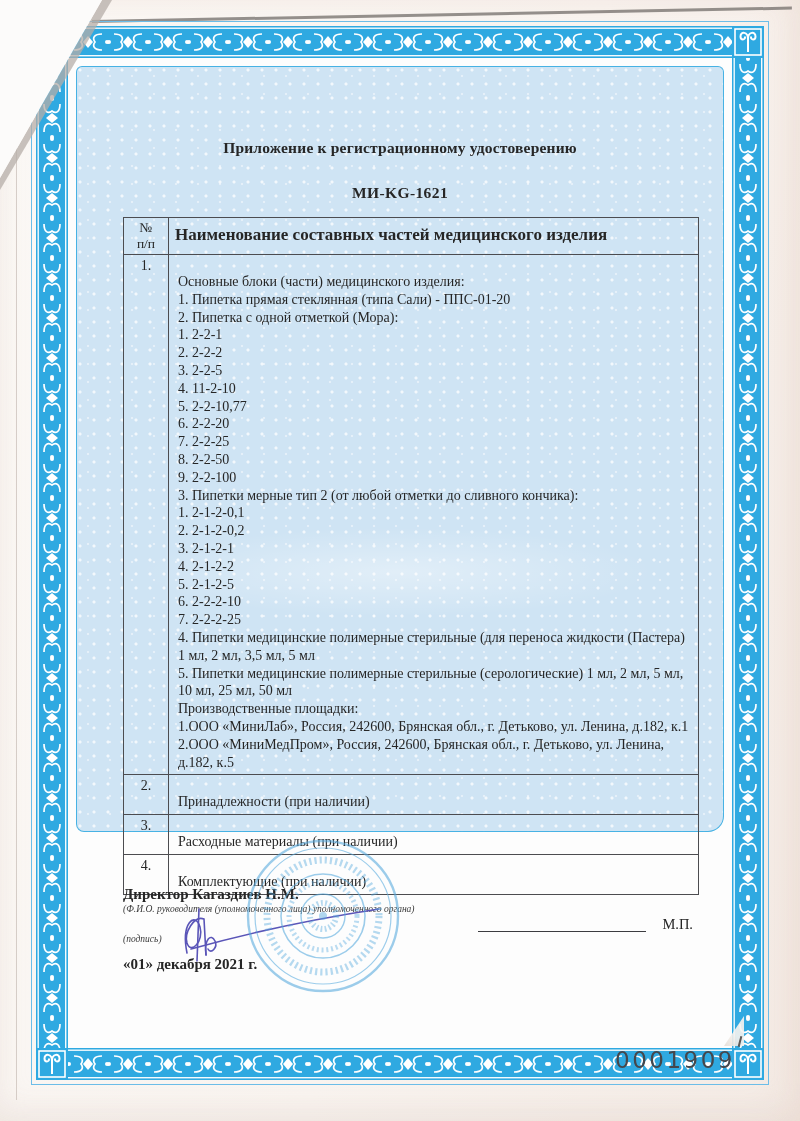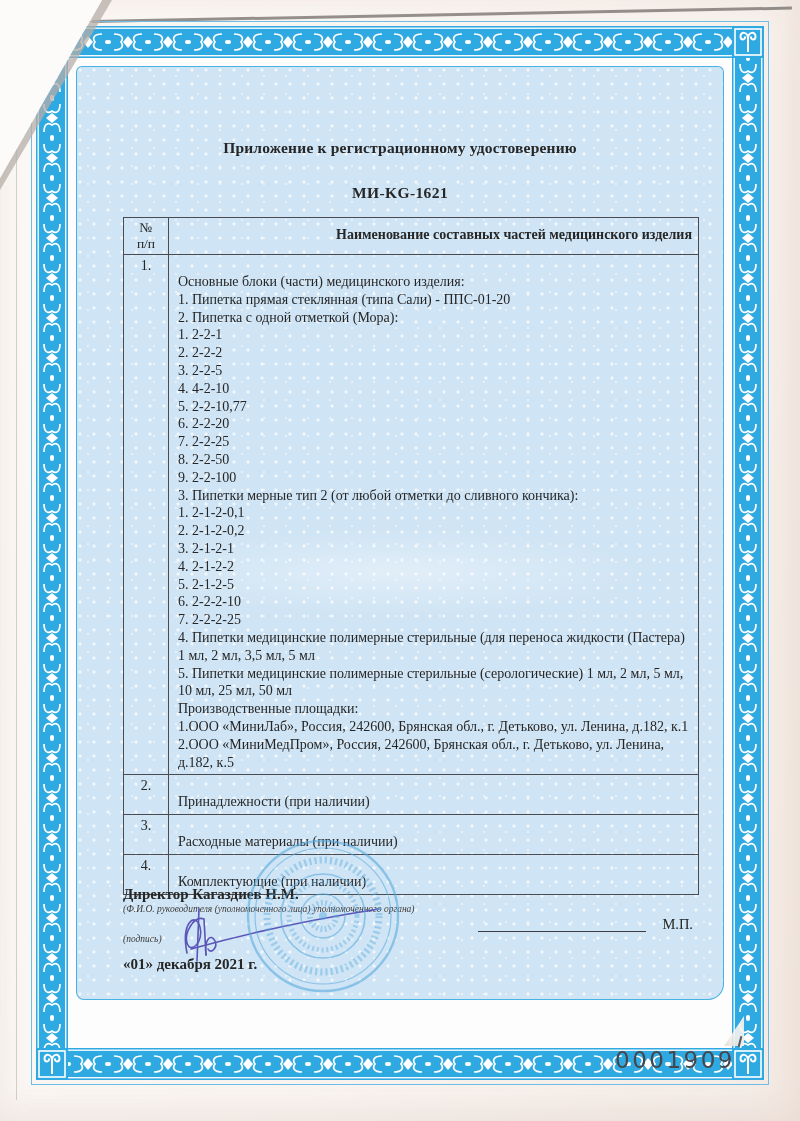--- a/index.html
+++ b/index.html
@@ -26,21 +26,21 @@
   .strip{position:absolute;display:block;}
   .strip-top{left:32px;top:0;}
   .strip-bottom{left:32px;top:1022px;}
   .strip-left{left:0;top:32px;}
   .strip-right{left:696px;top:32px;}
   .corner{position:absolute;width:32px;height:32px;}
   .c-tl{left:0;top:0;} .c-tr{left:696px;top:0;} .c-bl{left:0;top:1022px;} .c-br{left:696px;top:1022px;}
 
   
   .field{
-    position:absolute;left:40px;top:40px;width:648px;height:934px;
+    position:absolute;left:40px;top:40px;width:648px;height:766px;
     background-color:#cfe4f4;
     background-image:
       radial-gradient(circle at 3px 3px, rgba(255,255,255,.75) 1.3px, rgba(255,255,255,0) 1.8px),
       radial-gradient(circle at 11px 9px, rgba(255,255,255,.45) 1.1px, rgba(255,255,255,0) 1.6px);
     background-size:14px 14px, 22px 18px;
     border:1.6px solid rgba(47,169,225,.85);
     border-radius:6px 6px 16px 8px;
     box-sizing:border-box;
   }
   .watermark-band{
@@ -57,21 +57,21 @@
   table.components{
     position:absolute;left:46px;top:150px;width:576px;
     border-collapse:collapse;table-layout:fixed;
     font-size:14px;
   }
   table.components th, table.components td{
     border:1.4px solid #4c4c50;
     vertical-align:top;
   }
   th.h-num{width:44px;font-weight:normal;font-size:13.5px;text-align:center;padding:2px 0;line-height:16px;}
-  th.h-name{font-weight:bold;font-size:14px;text-align:right;padding:8px 6px;line-height:18px;}
+  th.h-name{font-weight:bold;font-size:17px;text-align:left;padding:8px 6px;line-height:18px;}
   td.num{width:44px;text-align:center;padding:2px 0;line-height:17.8px;}
   td.content{padding:18px 6px 3px 9px;}
   td.content .line{line-height:17.8px;}
   td.content .line.bold{font-weight:normal;}
 
   
   .sig-block{position:absolute;left:46px;top:818px;width:570px;}
   .director{font-size:15px;font-weight:bold;line-height:18px;}
   .clarif{font-size:9.5px;font-style:italic;line-height:13px;color:#3a3a3a;}
   .sig-row{display:flex;align-items:flex-end;justify-content:flex-end;}
@@ -238,21 +238,21 @@
       <tbody>
           <tr>
             <td class="num">1.</td>
             <td class="content">
               <div class="line">Основные блоки (части) медицинского изделия:</div>
               <div class="line">1. Пипетка прямая стеклянная (типа Сали) - ППС-01-20</div>
               <div class="line">2. Пипетка с одной отметкой (Мора):</div>
               <div class="line">1. 2-2-1</div>
               <div class="line">2. 2-2-2</div>
               <div class="line">3. 2-2-5</div>
-              <div class="line">4. 4-2-10</div>
+              <div class="line">4. 11-2-10</div>
               <div class="line">5. 2-2-10,77</div>
               <div class="line">6. 2-2-20</div>
               <div class="line">7. 2-2-25</div>
               <div class="line">8. 2-2-50</div>
               <div class="line">9. 2-2-100</div>
               <div class="line">3. Пипетки мерные тип 2 (от любой отметки до сливного кончика):</div>
               <div class="line">1. 2-1-2-0,1</div>
               <div class="line">2. 2-1-2-0,2</div>
               <div class="line">3. 2-1-2-1</div>
               <div class="line">4. 2-1-2-2</div>

